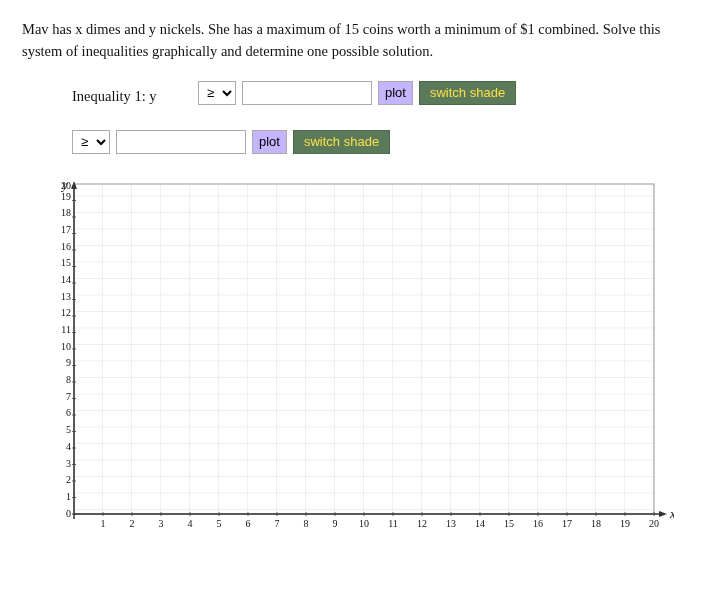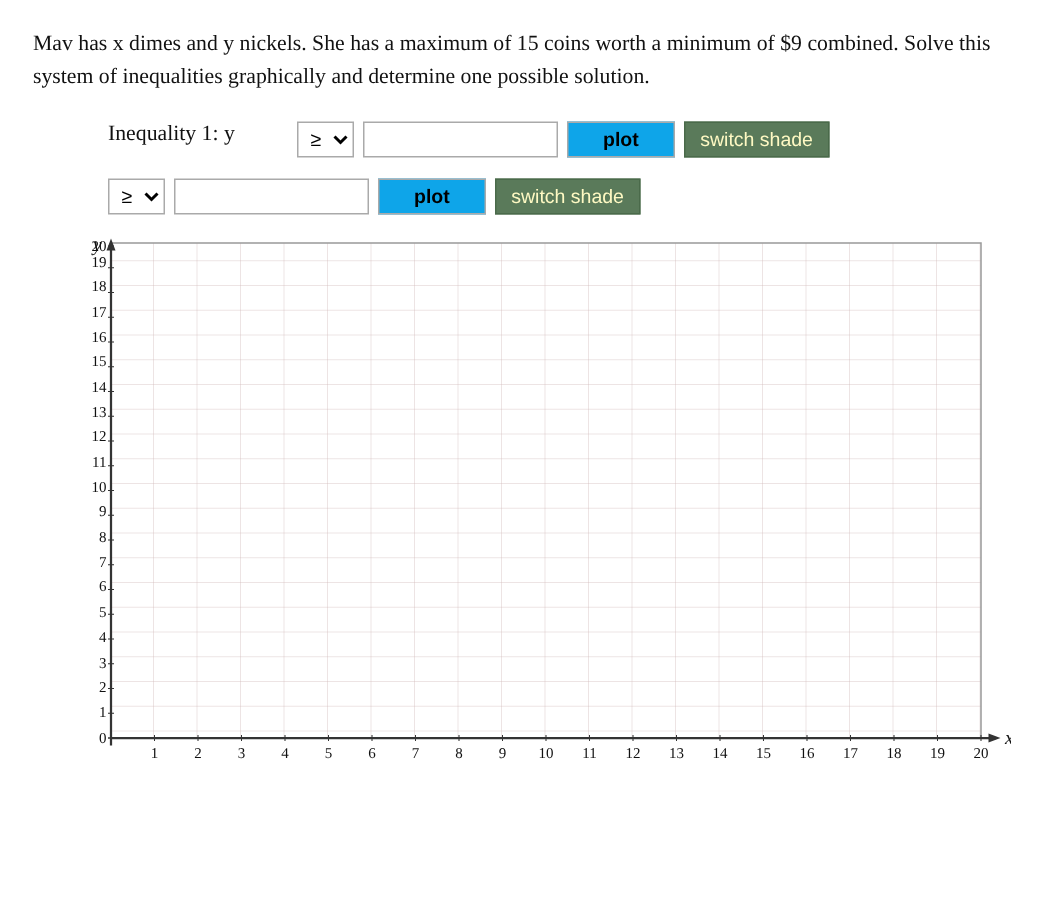--- a/index.html
+++ b/index.html
@@ -16,22 +16,22 @@
       line-height: 1.55;
       margin-bottom: 18px;
       font-size: 14.5px;
     }
     .inequalities-section {
       margin-left: 50px;
       margin-bottom: 12px;
     }
     .inequality-row {
       display: flex;
-      align-items: flex-start;
-      margin-bottom: 14px;
+      align-items: flex-end;
+      margin-bottom: 25px;
       gap: 6px;
     }
     .inequality-label {
       font-size: 14.5px;
       min-width: 120px;
     }
     .ineq-select {
       border: 1px solid #aaa;
       background: #fff;
       padding: 2px 4px;
@@ -40,51 +40,50 @@
       cursor: pointer;
     }
     .ineq-input {
       border: 1px solid #aaa;
       width: 130px;
       height: 24px;
       padding: 2px 5px;
       font-size: 13px;
     }
     .btn-plot {
-      background: #0ea5e9;
+      background: #c4b5fd;
       border: 1px solid #aaa;
-      padding: 3px 23px;
+      padding: 3px 6px;
       font-size: 13px;
       cursor: pointer;
       height: 24px;
-      font-weight: bold;
     }
     .btn-switch {
       background: #5a7a5a;
-      color: #fef9c3;
+      color: #fde047;
       border: 1px solid #4a6a4a;
       padding: 3px 10px;
       font-size: 13px;
       cursor: pointer;
       height: 24px;
     }
     
     .graph-container {
       position: relative;
       margin-left: 22px;
       margin-top: 8px;
     }
     .graph-canvas {
       display: block;
     }
   </style>
 </head>
 <body>
 
-<p class="problem-text">Mav has x dimes and y nickels. She has a maximum of 15 coins worth a minimum of $9 combined. Solve this system of inequalities graphically and determine one possible solution.</p>
+<p class="problem-text">Mav has x dimes and y nickels. She has a maximum of 15 coins worth a minimum of $1 combined. Solve this system of inequalities graphically and determine one possible solution.</p>
 
 <div class="inequalities-section">
 
   <div class="inequality-row">
     <span class="inequality-label">Inequality 1: y</span>
     <select class="ineq-select">
       <option>≥</option>
       <option>≤</option>
       <option>&gt;</option>
       <option>&lt;</option>

